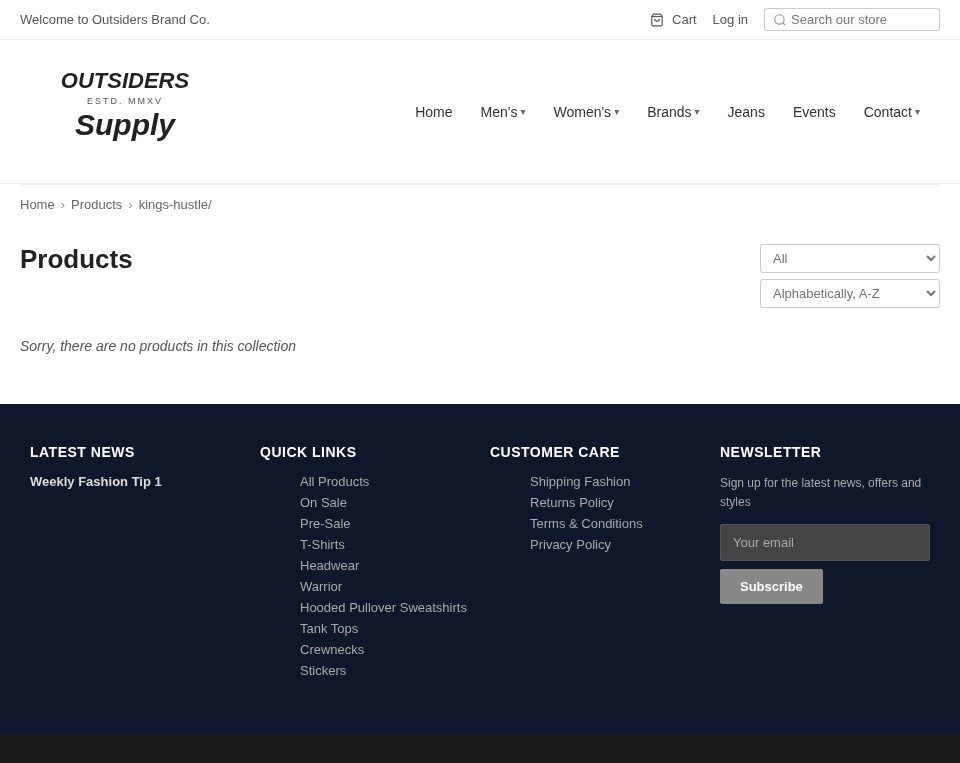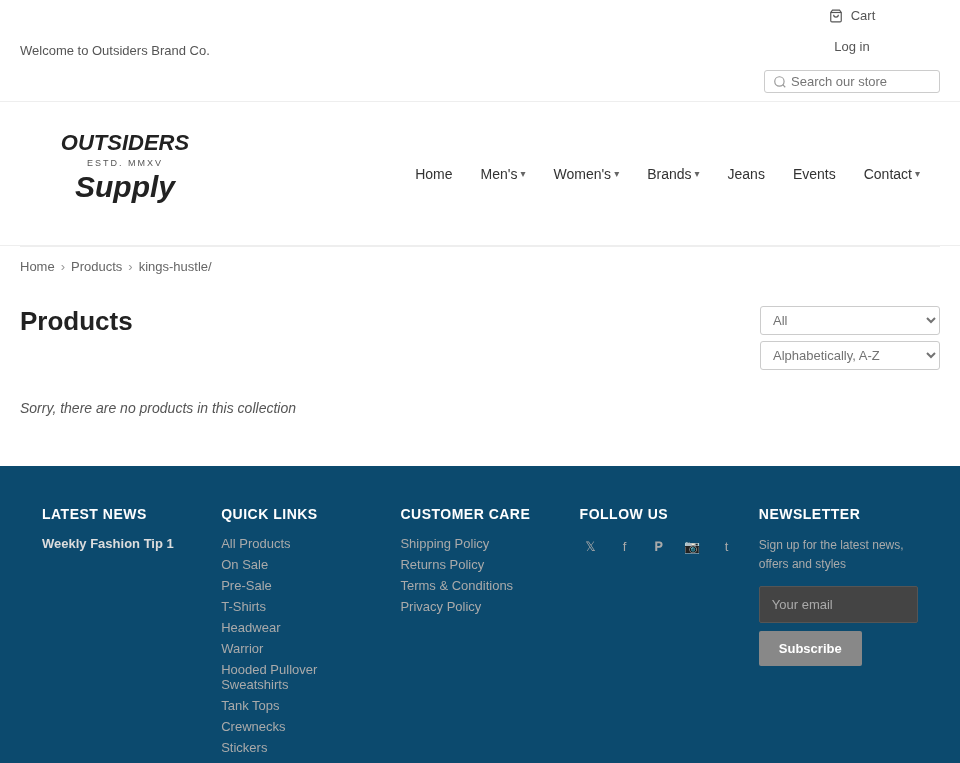--- a/index.html
+++ b/index.html
@@ -12,21 +12,20 @@
       align-items: center;
       padding: 8px 20px;
       border-bottom: 1px solid #eee;
       font-size: 13px;
       color: #555;
     }
     .top-bar-right {
       display: flex;
       align-items: center;
       gap: 16px;
-      flex-direction: column;
     }
     .top-bar a { color: #555; text-decoration: none; }
     .cart-icon-wrap { display: flex; align-items: center; gap: 4px; }
     .search-wrap {
       display: flex;
       align-items: center;
       border: 1px solid #ccc;
       border-radius: 3px;
       padding: 3px 8px;
       background: #fff;
@@ -104,23 +103,23 @@
 
     .no-products {
       font-style: italic;
       color: #555;
       font-size: 14px;
       padding: 10px 0;
     }
 
     
     .footer {
-      background: #0c4a6e;
+      background: #0f172a;
       color: #ccc;
-      padding: 40px 42px 20px;
+      padding: 40px 30px 20px;
     }
     .footer-cols {
       display: flex;
       gap: 20px;
       justify-content: space-between;
       margin-bottom: 30px;
     }
     .footer-col { flex: 1; min-width: 0; }
     .footer-col h3 {
       color: #fff;
@@ -129,20 +128,21 @@
       margin-bottom: 14px;
       text-transform: uppercase;
       letter-spacing: 0.5px;
     }
     .footer-col a {
       display: block;
       color: #aaa;
       text-decoration: none;
       font-size: 13px;
       margin-bottom: 6px;
+      margin-left: 40px;
     }
     .footer-col p { font-size: 13px; color: #aaa; line-height: 1.6; }
     .footer-col .news-title {
       font-size: 13px;
       font-weight: bold;
       color: #ddd;
       margin-bottom: 8px;
     }
     .footer-col .news-snippet { font-size: 12px; color: #999; line-height: 1.5; }
 
@@ -290,37 +290,27 @@
           <a href="#">Hooded Pullover Sweatshirts</a>
           <a href="#">Tank Tops</a>
           <a href="#">Crewnecks</a>
           <a href="#">Stickers</a>
         </div>
     </div>
 
     <div class="footer-col">
       <h3>Customer Care</h3>
       <div id="customer-care-container">
-          <a href="#">Shipping Policy</a>
+          <a href="#">Shipping Fashion</a>
           <a href="#">Returns Policy</a>
           <a href="#">Terms &amp; Conditions</a>
           <a href="#">Privacy Policy</a>
         </div>
     </div>
 
-    <div class="footer-col">
-      <h3>Follow Us</h3>
-      <div class="social-icons">
-        <a href="#" class="social-icon" title="Twitter">𝕏</a>
-        <a href="#" class="social-icon" title="Facebook">f</a>
-        <a href="#" class="social-icon" title="Pinterest">𝐏</a>
-        <a href="#" class="social-icon" title="Instagram">📷</a>
-        <a href="#" class="social-icon" title="Tumblr">t</a>
-      </div>
-    </div>
 
     <div class="footer-col">
       <h3>Newsletter</h3>
       <p style="font-size:12px;color:#aaa;margin-bottom:12px;">Sign up for the latest news, offers and styles</p>
       <input type="email" class="newsletter-input" placeholder="Your email" style="">
       <button class="subscribe-btn">Subscribe</button>
     </div>
 
   </div>
 </div>

